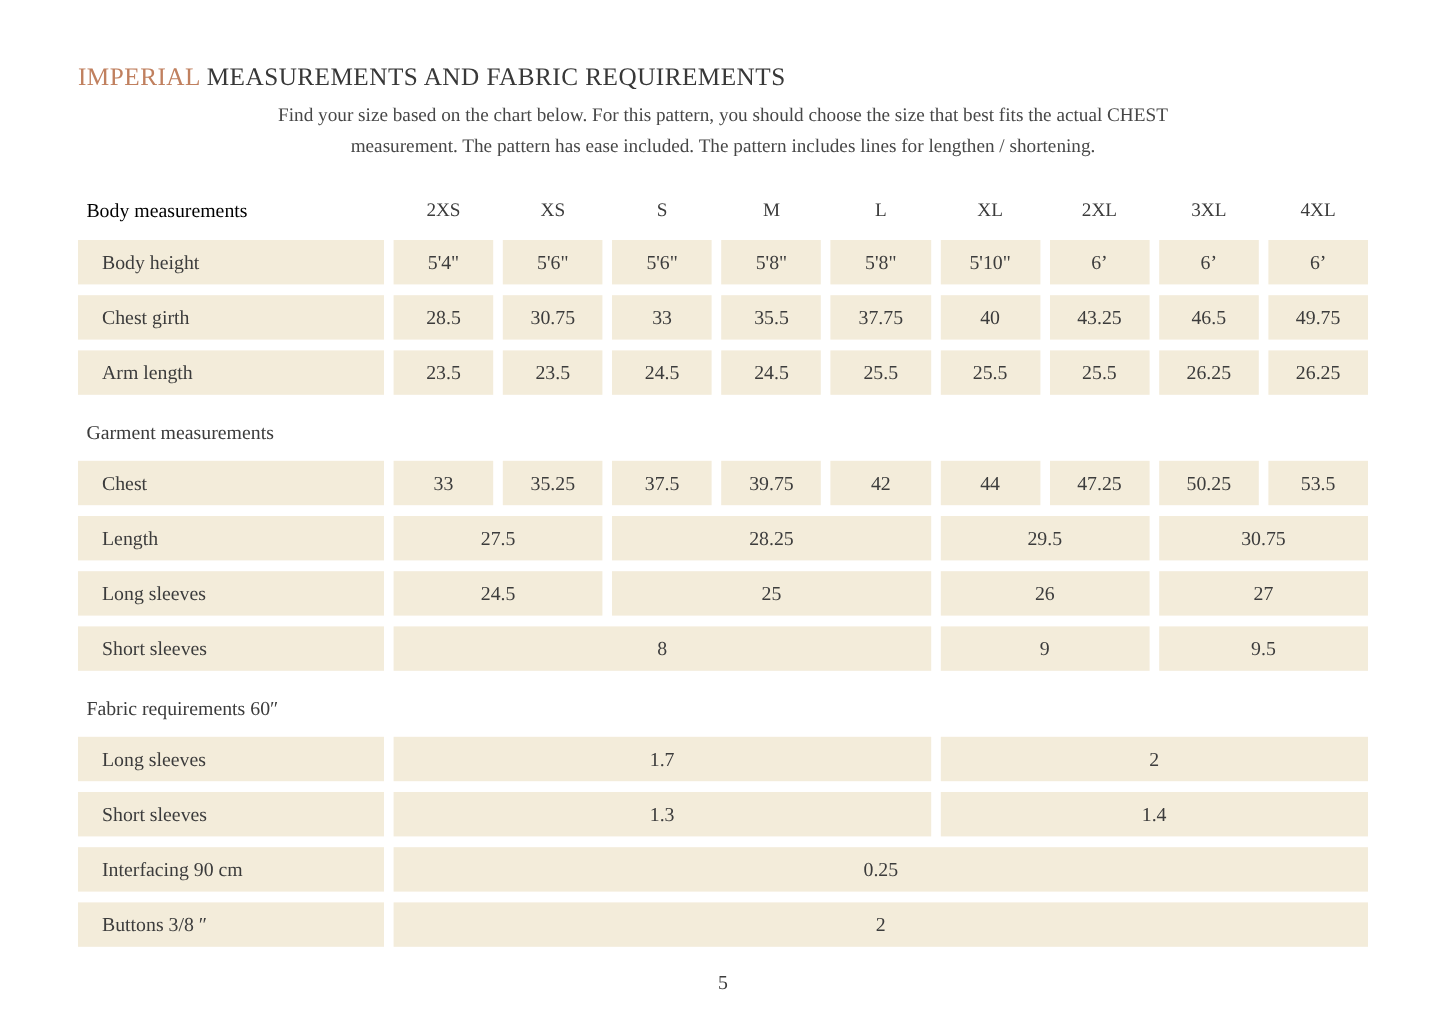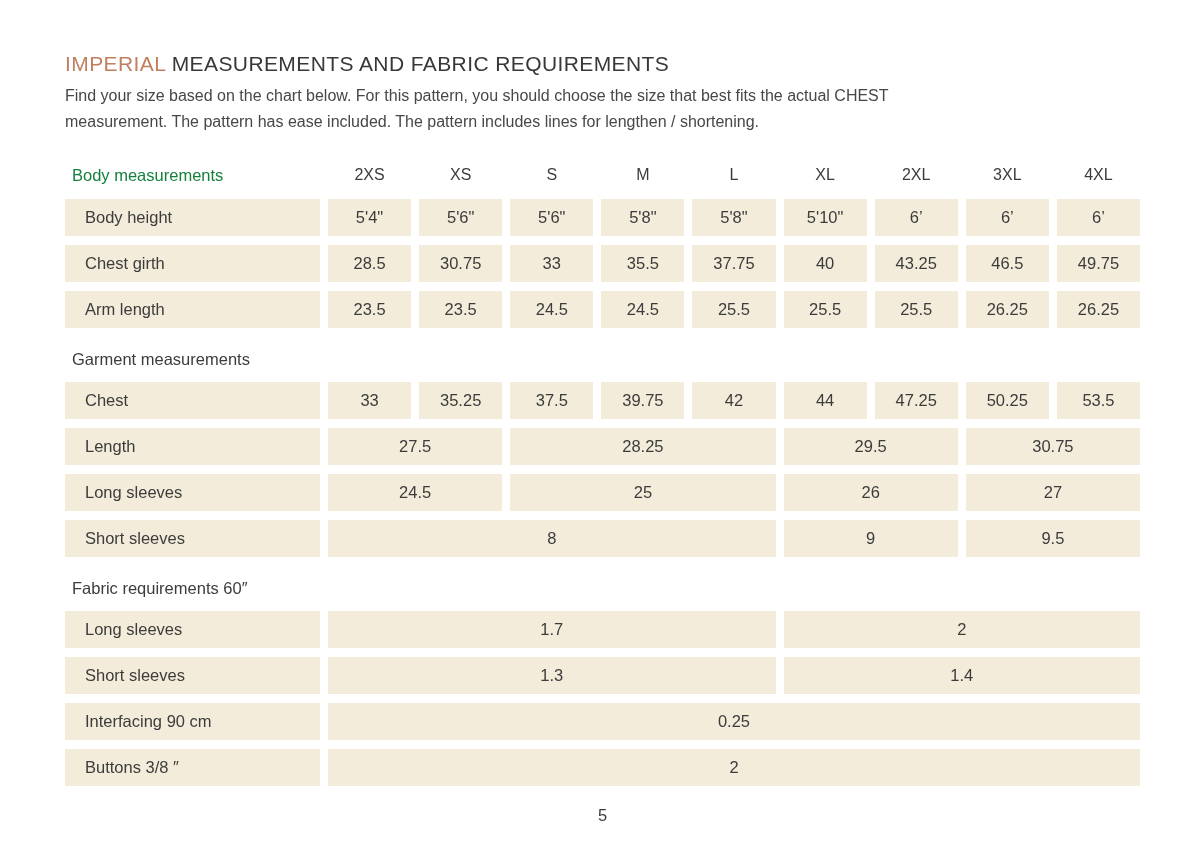--- a/index.html
+++ b/index.html
@@ -11,51 +11,53 @@
     font-family: "Liberation Sans", sans-serif;
     color: var(--text, #3f3f3f);
     -webkit-font-smoothing: antialiased;
   }
   .page {
     box-sizing: border-box;
     width: 1200px;
     height: 846px;
     padding: 52px 60px 0 65px;
     overflow: hidden;
+    font-family: Liberation Serif, serif;
   }
   .title {
     margin: 0;
     font-size: 21px;
     font-weight: 500;
     letter-spacing: 0.4px;
     color: #383838;
     white-space: nowrap;
   }
   .title .accent { color: var(--accent, #c0805f); }
   .subtitle {
     margin: 7px 0 0 0;
     font-size: 16px;
     line-height: 26px;
     color: #474747;
+    text-align: center;
   }
   .size-table { margin-top: 26px; }
   .grid-row {
     display: grid;
     grid-template-columns: 255px repeat(9, 1fr);
     column-gap: 8px;
     margin-bottom: 9px;
   }
   .header-row { margin-bottom: 10px; }
   .head-label {
     display: flex;
     align-items: center;
     height: 28px;
     padding-left: 7px;
     font-size: 16.5px;
-    color: #15803d;
+    color: #000000;
   }
   .head-size {
     display: flex;
     align-items: center;
     justify-content: center;
     height: 28px;
     font-size: 16px;
     color: #3c3c3c;
   }
   .cell {

